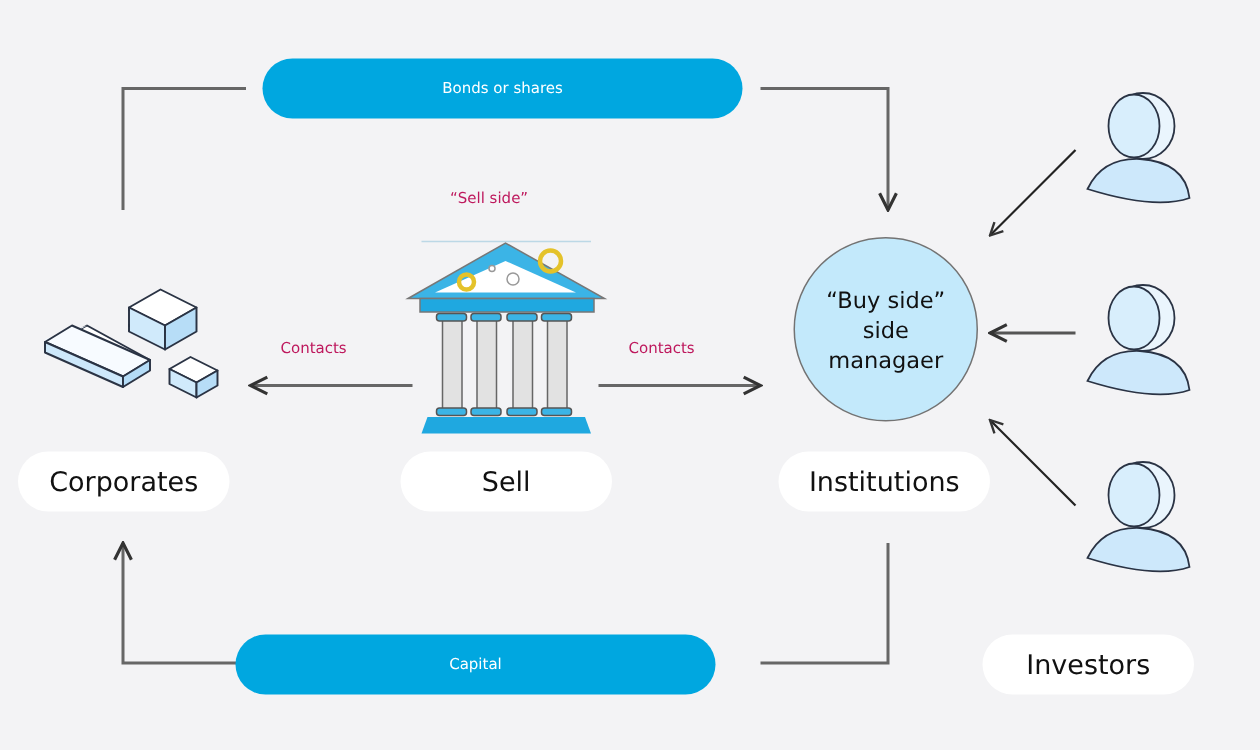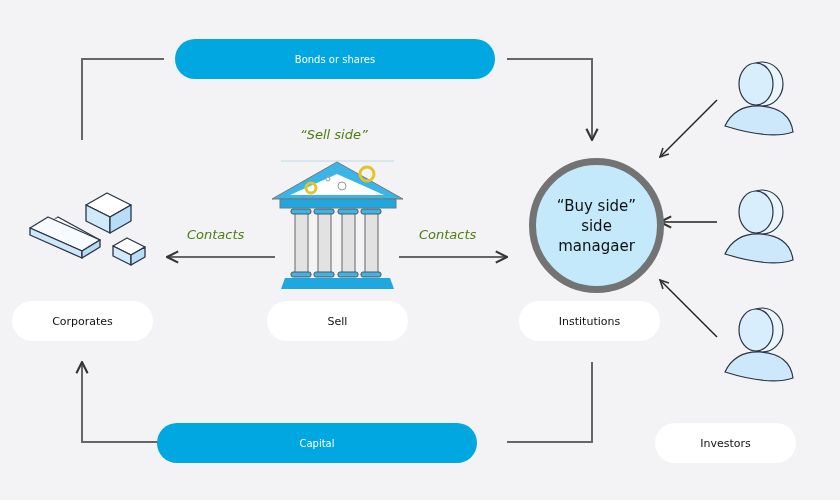--- a/index.html
+++ b/index.html
@@ -1,20 +1,20 @@
 <!DOCTYPE html>
 <html><head>
 <meta charset="utf-8">
 <style>
   html, body { margin: 0; padding: 0; }
   body { width: 840px; height: 500px; background: #f3f3f5; position: relative; overflow: hidden; font-family: "DejaVu Sans", sans-serif; }
   .pill-blue { position: absolute; background: #00a7e0; color: #fff; border-radius: 20px; height: 40px; display: flex; align-items: center; justify-content: center; font-size: 10px; }
-  .pill-white { position: absolute; background: #fff; color: #111; border-radius: 20px; height: 40px; display: flex; align-items: center; justify-content: center; font-size: 11px; }
-  .label { position: absolute; font-size: 13px; color: #4d7c0f; font-style: italic; }
-  .circle { position: absolute; left: 529px; top: 158px; width: 121px; height: 121px; border-radius: 50%; background: #c3e9fb; border: 7px solid #737373; display: flex; flex-direction: column; align-items: center; justify-content: center; font-size: 15px; color: #111; text-align: center; line-height: 20px; }
+  .pill-white { position: absolute; background: #fff; color: #111; border-radius: 20px; height: 40px; display: flex; align-items: center; justify-content: center; font-size: 18px; }
+  .label { position: absolute; font-size: 10px; color: #be185d; }
+  .circle { position: absolute; left: 529px; top: 158px; width: 121px; height: 121px; border-radius: 50%; background: #c3e9fb; border: 1px solid #737373; display: flex; flex-direction: column; align-items: center; justify-content: center; font-size: 15px; color: #111; text-align: center; line-height: 20px; }
   svg.lines { position: absolute; left: 0; top: 0; }
 </style>
 </head>
 <body>
 
 <svg class="lines" width="840" height="500">
   <defs>
     <marker id="arr" viewBox="0 0 10 10" refX="9" refY="5" markerWidth="7" markerHeight="7" orient="auto">
       <path d="M1,1 L9,5 L1,9" fill="none" stroke="#333" stroke-width="1.5"></path>
     </marker>

